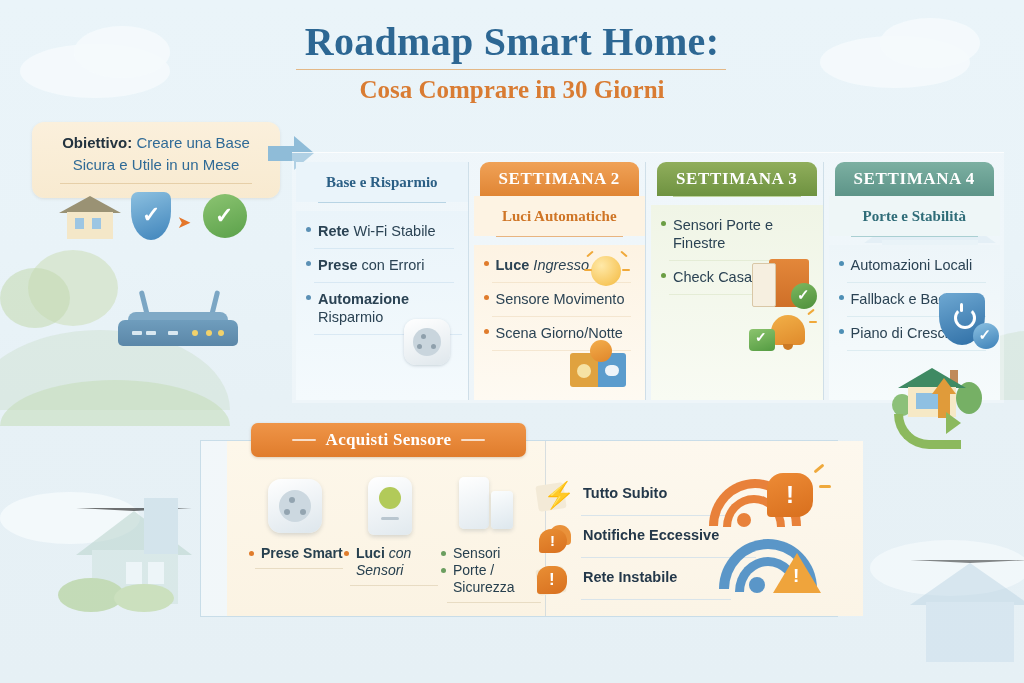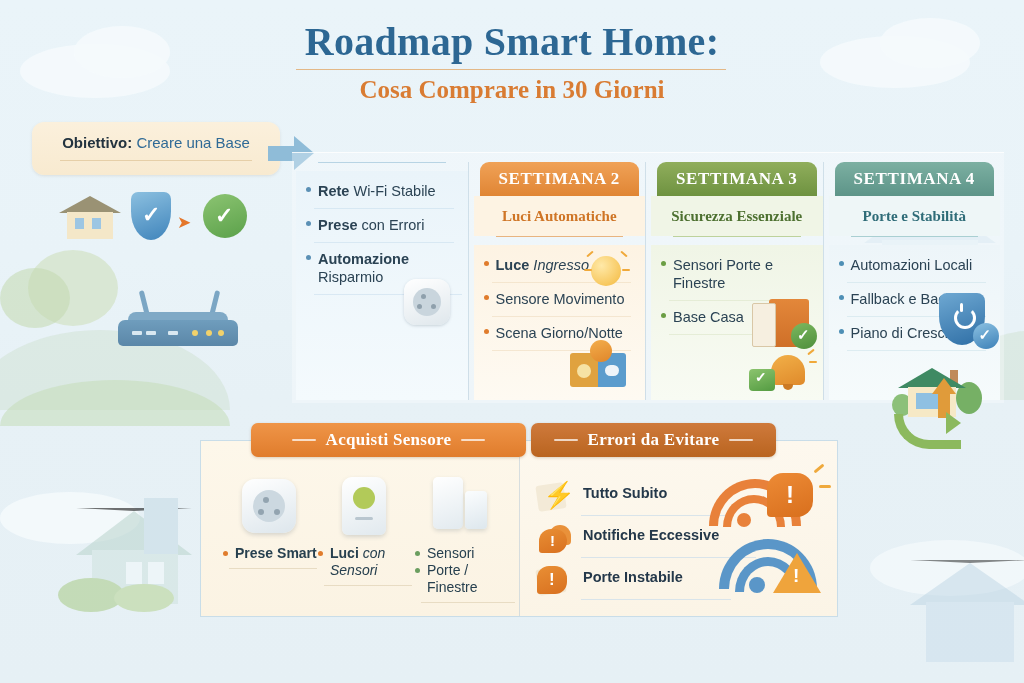--- a/index.html
+++ b/index.html
@@ -215,21 +215,21 @@
   }
   .grow .curvehead{position:absolute;left:56px;top:46px;width:0;height:0;
     border-top:11px solid transparent;border-bottom:11px solid transparent;border-left:15px solid #8cb95e;}
 
   
   .bottom-wrap{
     position:absolute;left:200px;top:440px;width:636px;height:175px;
     background:rgba(255,255,255,.45);
     border:1px solid rgba(160,195,215,.5);
   }
-  .bp{position:absolute;top:0;height:175px;box-sizing:border-box;}
+  .bp{position:absolute;top:0;height:175px;box-sizing:border-box;margin-left:26px;}
   .bp-left{left:0;width:318px;background:linear-gradient(180deg,#fdf7ea 0%,#fbf3e3 100%);}
   .bp-right{left:318px;width:318px;background:linear-gradient(180deg,#fdf8ee 0%,#fbf4e6 100%);
     border-left:1px solid rgba(190,205,215,.6);}
   .banner{
     position:absolute;top:-18px;height:34px;border-radius:7px;
     display:flex;align-items:center;justify-content:center;gap:10px;
     color:#fff;font-size:17px;font-weight:bold;
     font-family:"Liberation Serif", serif;letter-spacing:.3px;
     box-shadow:0 1px 3px rgba(120,80,40,.25);
   }
@@ -340,20 +340,21 @@
 
   <div class="title">Roadmap Smart Home:</div>
   <div class="title-rule"></div>
   <div class="subtitle">Cosa Comprare in 30 Giorni</div>
 
   <div class="objective">
     <div class="l1">
       <b>Obiettivo:</b>
       <span>Creare una Base</span>
     </div>
+    <div class="l2">Sicura e Utile in un Mese</div>
     <div class="under"></div>
   </div>
 
   <div class="obj-icons">
     <div class="mini-house">
       <div class="mroof"></div>
       <div class="mbody"></div>
       <div class="win" style="left:14px;top:22px;"></div>
       <div class="win" style="left:31px;top:22px;"></div>
     </div>
@@ -368,20 +369,21 @@
 
   <div class="big-arrow">
     <div class="tail"></div>
       <div class="head"></div>
   </div>
 
   <div class="weeks-panel"></div>
   <div class="weeks">
 
     <div class="week">
+      <div class="wk-sub" style="color:#2b5f85;background:#eaf4fa;">Base e Risparmio</div>
       <div class="wk-subrule" style="background:#b8d4e4;"></div>
       <div class="wk-body" style="background:linear-gradient(180deg,#eaf4fa 0%,#f4fafd 100%);">
         <div class="wk-item">
           <span class="dot" style="background:#5b90b5;"></span>
           <b>Rete</b><span> Wi-Fi Stabile</span>
           <span class="rule" style="background:#c6dced;"></span>
         </div>
         <div class="wk-item">
           <span class="dot" style="background:#5b90b5;"></span>
           <b>Prese</b><span> con Errori</span>
@@ -434,31 +436,30 @@
             <div class="right"></div>
           <div class="sun"></div>
             <div class="moon"></div>
             <div class="ball"></div>
         </div>
       </div>
     </div>
 
     <div class="week">
       <div class="wk-head" style="background:linear-gradient(180deg,#90ae5c 0%,#6e9240 100%);">SETTIMANA 3</div>
-      <div class="wk-sub" style="color:#4d7030;background:#f0f5e6;">Sicurezza Essenziale</div>
       <div class="wk-subrule" style="background:#bdd29c;"></div>
       <div class="wk-body" style="background:linear-gradient(180deg,#f0f5e6 0%,#f8fbf3 100%);">
         <div class="wk-item">
           <span class="dot" style="background:#6b9e44;"></span>
           <span>Sensori Porte e Finestre</span>
           <span class="rule" style="background:#d8e4c4;"></span>
         </div>
         <div class="wk-item">
           <span class="dot" style="background:#6b9e44;"></span>
-          <span>Base Casa</span>
+          <span>Check Casa</span>
           <span class="rule" style="background:#d8e4c4;"></span>
         </div>
         <div class="ill" style="left:100px;top:52px;width:70px;height:54px;">
           <div class="door" style="position:absolute;left:18px;top:2px;">
             <div class="leaf"></div>
           </div>
           <div class="badge-green" style="left:40px;top:26px;">
             <span class="tick" style="left:6px;top:4px;font-size:15px;">✓</span>
           </div>
         </div>
@@ -557,21 +558,21 @@
           <div class="acq-img">
             <div class="dsw"></div>
             <div class="dsw2"></div>
           </div>
           <div class="acq-label" style="padding-left:16px;">
             <span class="dot" style="background:#6b9e5f;"></span>
             <span>Sensori</span>
           </div>
           <div class="acq-label" style="padding-left:16px;">
             <span class="dot" style="background:#6b9e5f;"></span>
-            <span>Porte / Finestre</span>
+            <span>Porte / Sicurezza</span>
             <span class="rule"></span>
           </div>
         </div>
       </div>
     </div>
 
     <div class="bp bp-right"></div>
 
     <div class="err" style="left:336px;">
       <div class="err-row">
@@ -592,21 +593,21 @@
         <div class="tx">Notifiche Eccessive</div>
         <div class="rule" style="width:175px;"></div>
       </div>
       <div class="err-row">
         <div class="ic">
           <div class="paper" style="background:#f1e7d2;"></div>
           <div class="bubble-o" style="left:0;top:1px;width:30px;height:28px;">
               <span class="ex" style="left:12px;top:4px;font-size:17px;">!</span>
             </div>
         </div>
-        <div class="tx">Porte Instabile</div>
+        <div class="tx">Rete Instabile</div>
         <div class="rule" style="width:150px;"></div>
       </div>
     </div>
 
     <div class="wifi" style="left:508px;top:38px;width:90px;height:56px;">
       <span style="left:0;top:0;width:74px;height:38px;border-width:9px;border-color:#e8813a;"></span>
       <span style="left:14px;top:16px;width:46px;height:24px;border-width:8px;border-color:#e8813a;"></span>
       <span style="left:28px;top:34px;width:14px;height:14px;border-radius:50%;border:none;background:#e8813a;"></span>
     </div>
     <div class="exmark" style="left:566px;top:32px;width:46px;height:44px;background:linear-gradient(160deg,#ed8b36,#d86f1d);font-size:24px;">!</div>
@@ -620,20 +621,15 @@
     </div>
     <div class="tri" style="left:572px;top:112px;">
       <span class="bang">!</span>
     </div>
 
     <div class="banner b1">
       <span class="dash"></span>
       <span>Acquisti Sensore</span>
       <span class="dash"></span>
     </div>
-    <div class="banner b2">
-      <span class="dash"></span>
-      <span>Errori da Evitare</span>
-      <span class="dash"></span>
-    </div>
   </div>
 
 </div>
 
 </body></html>

